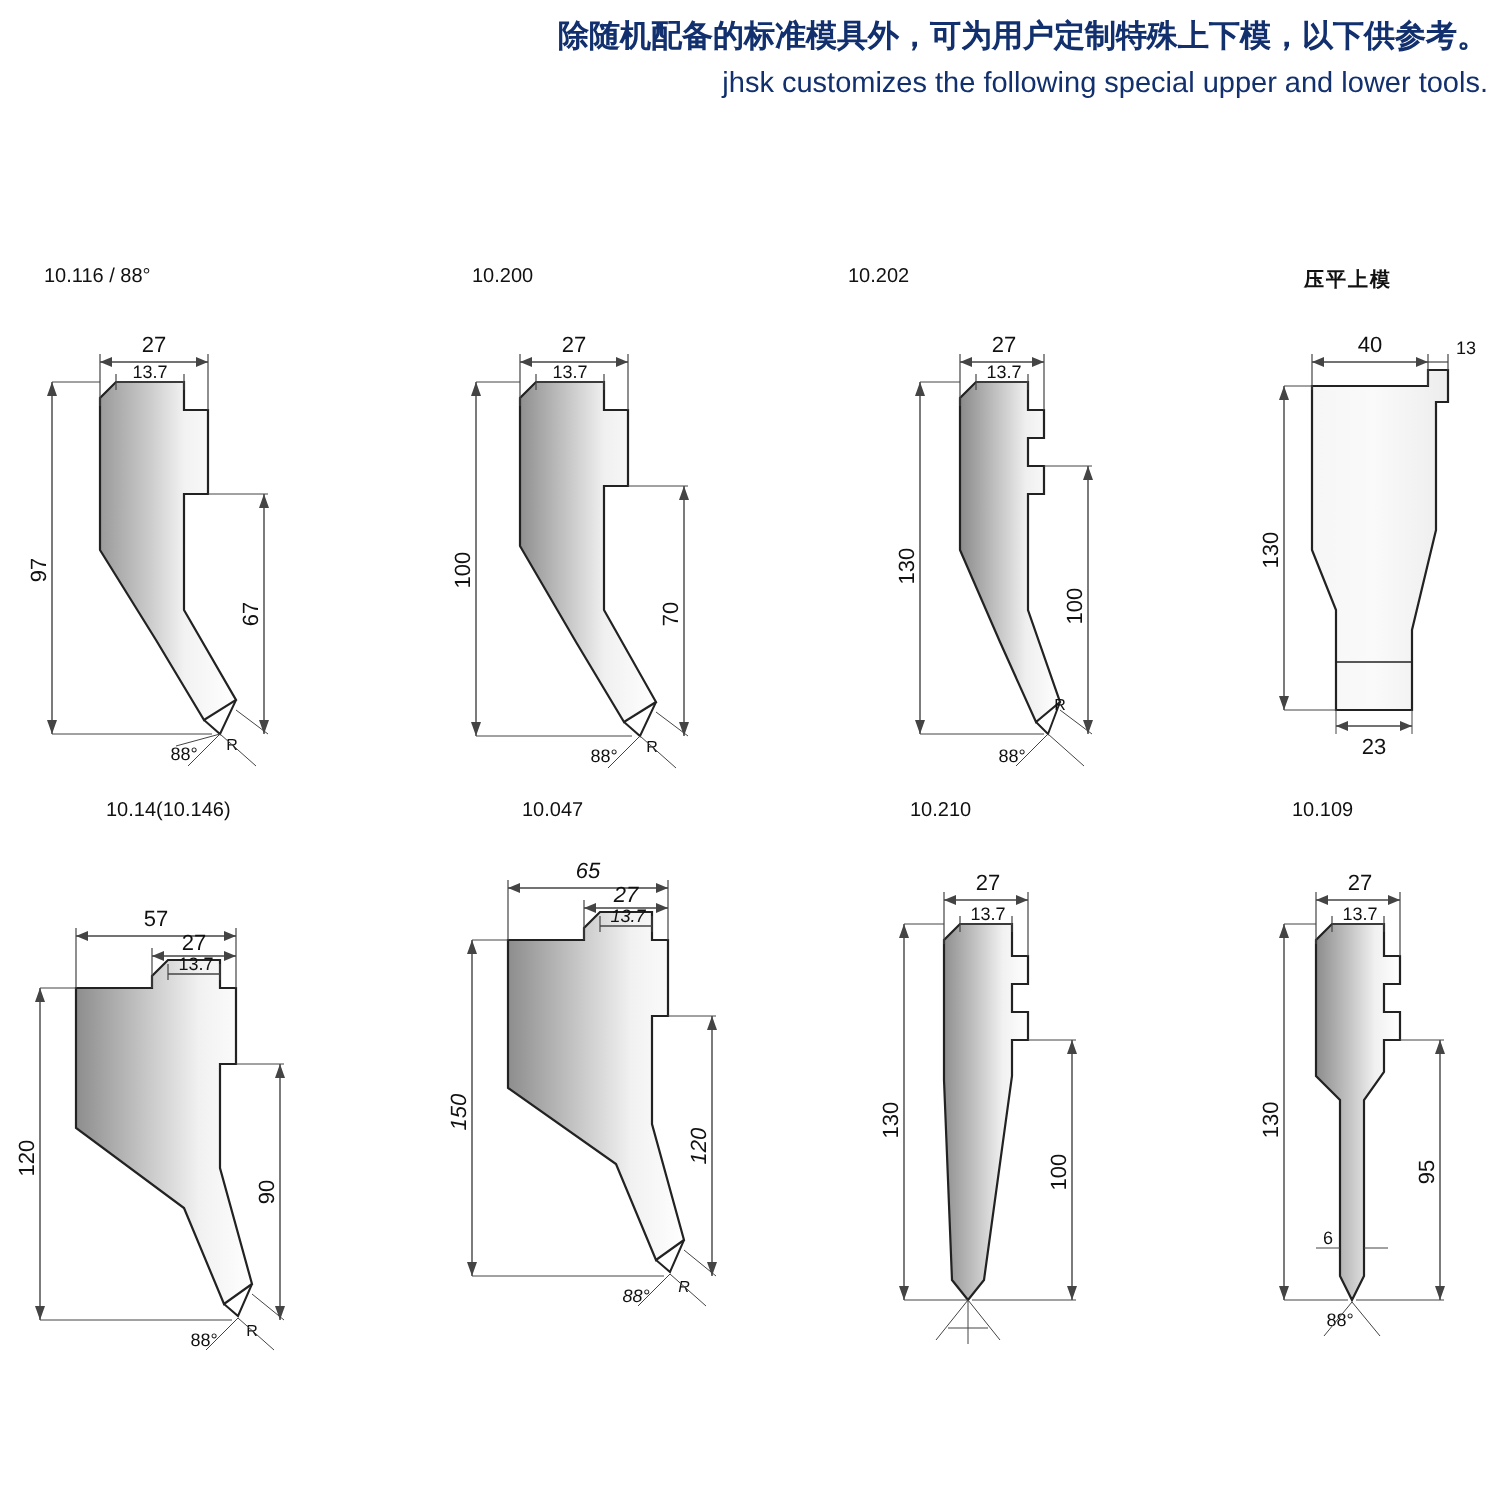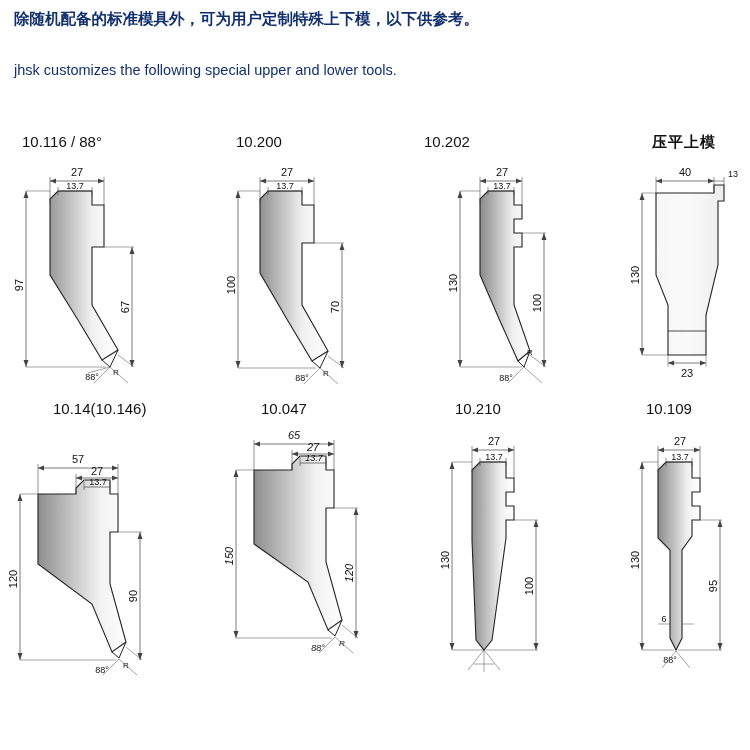--- a/index.html
+++ b/index.html
@@ -12,47 +12,47 @@
     height: 750px;
     font-family: "Liberation Sans", sans-serif;
     color: #1a1a1a;
     position: relative;
     overflow: hidden;
   }
   #page {
     position: relative;
     width: 750px;
     height: 652px;
+    text-align: right;
   }
   .hdr {
     position: absolute;
     left: 14px;
     top: 8px;
     width: 730px;
   }
   .hdr-cn {
     font-size: 15.5px;
     font-weight: bold;
     color: #12306e;
     letter-spacing: 0px;
     line-height: 22px;
     white-space: nowrap;
   }
   .hdr-en1, .hdr-en2 {
     font-size: 14.5px;
     color: #12306e;
     line-height: 24px;
     white-space: nowrap;
-    margin-top: 28px;
   }
   .hdr-en1 { margin-top: 4px; }
 
   .tool-title {
     position: absolute;
-    font-size: 15px;
+    font-size: 10px;
     color: #111;
     white-space: nowrap;
   }
   .tool-title.cn {
     font-weight: bold;
     letter-spacing: 1px;
   }
   svg { display: block; }
   .stage {
     position: absolute;

